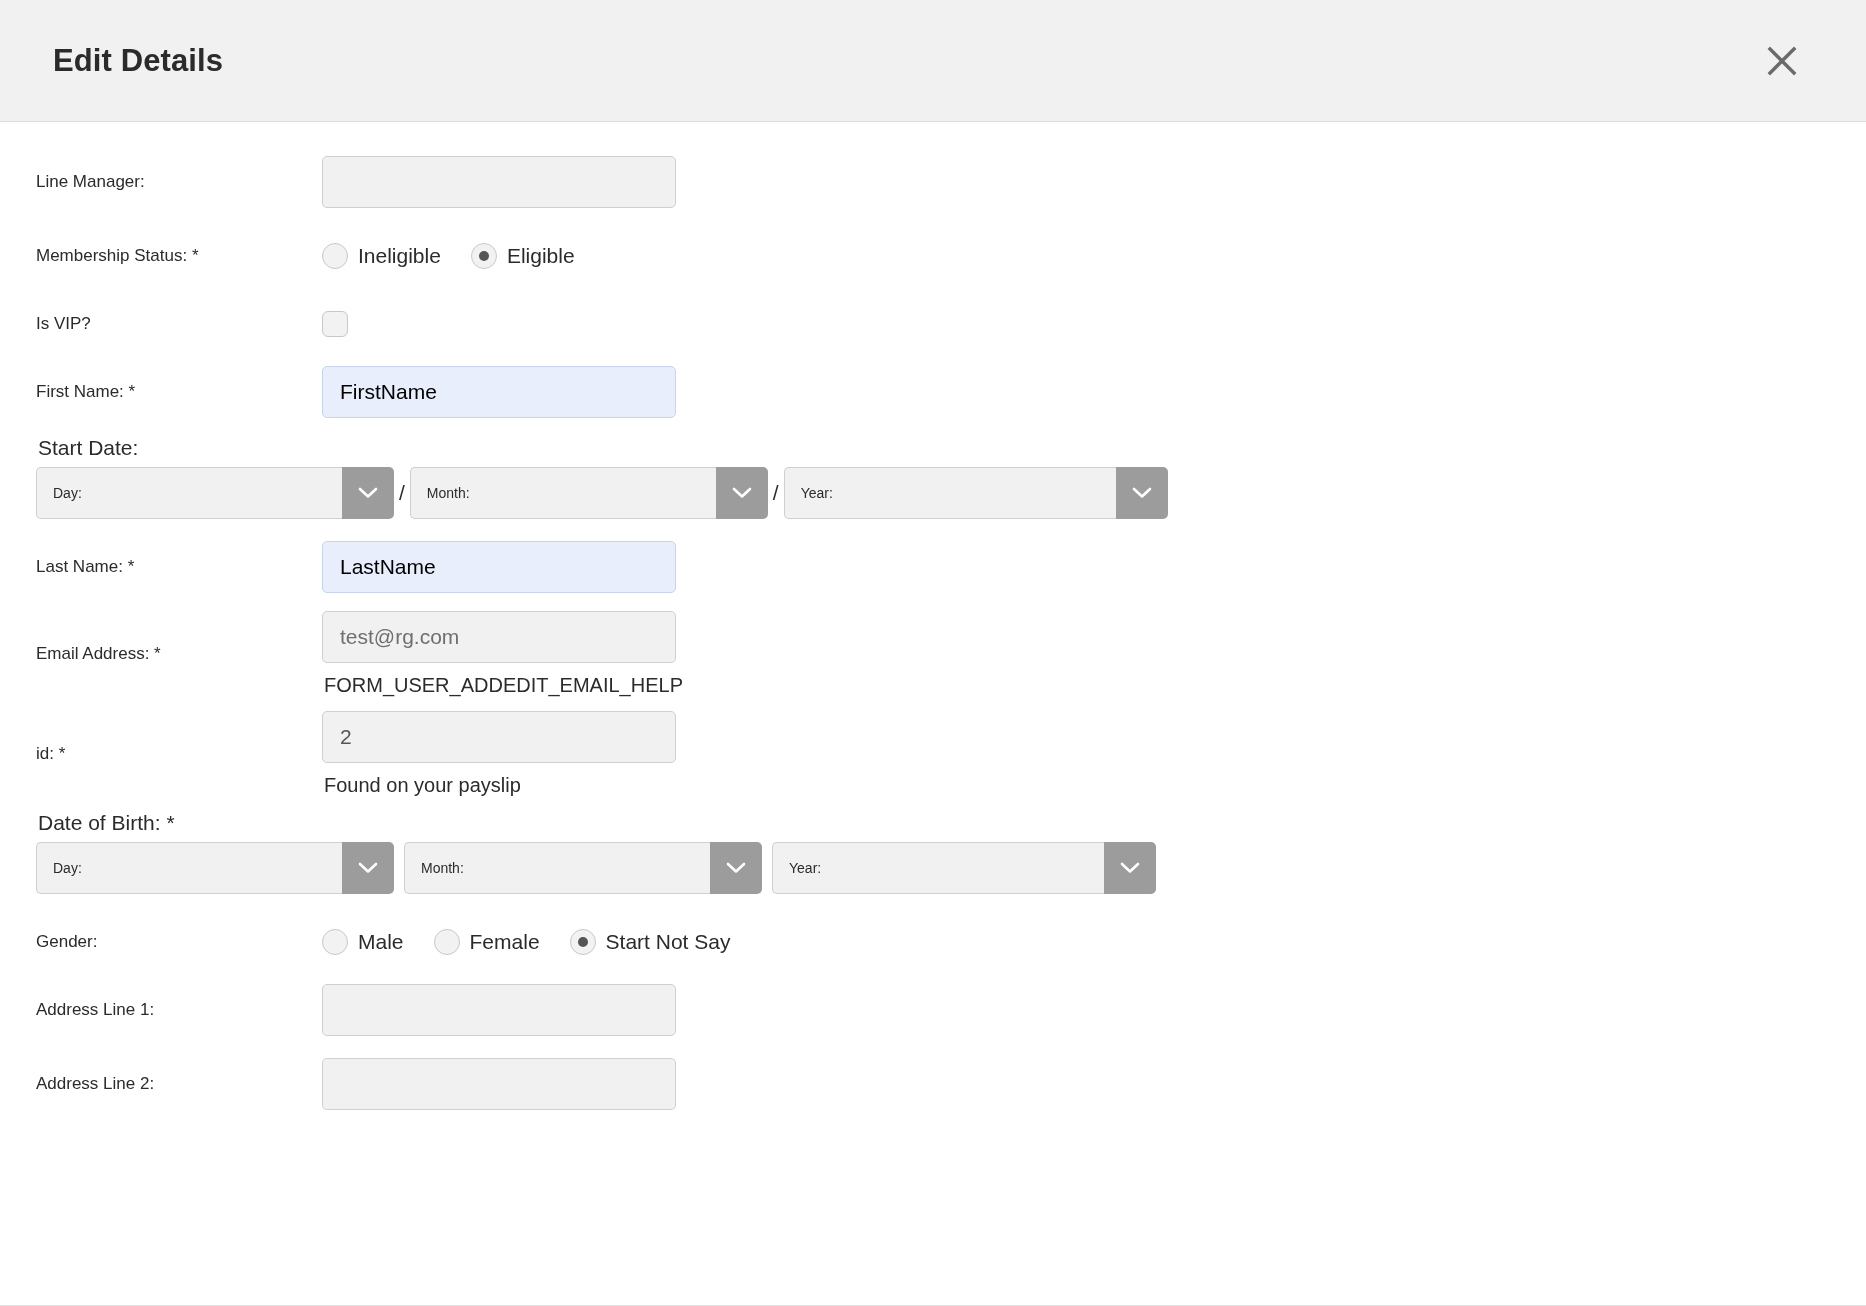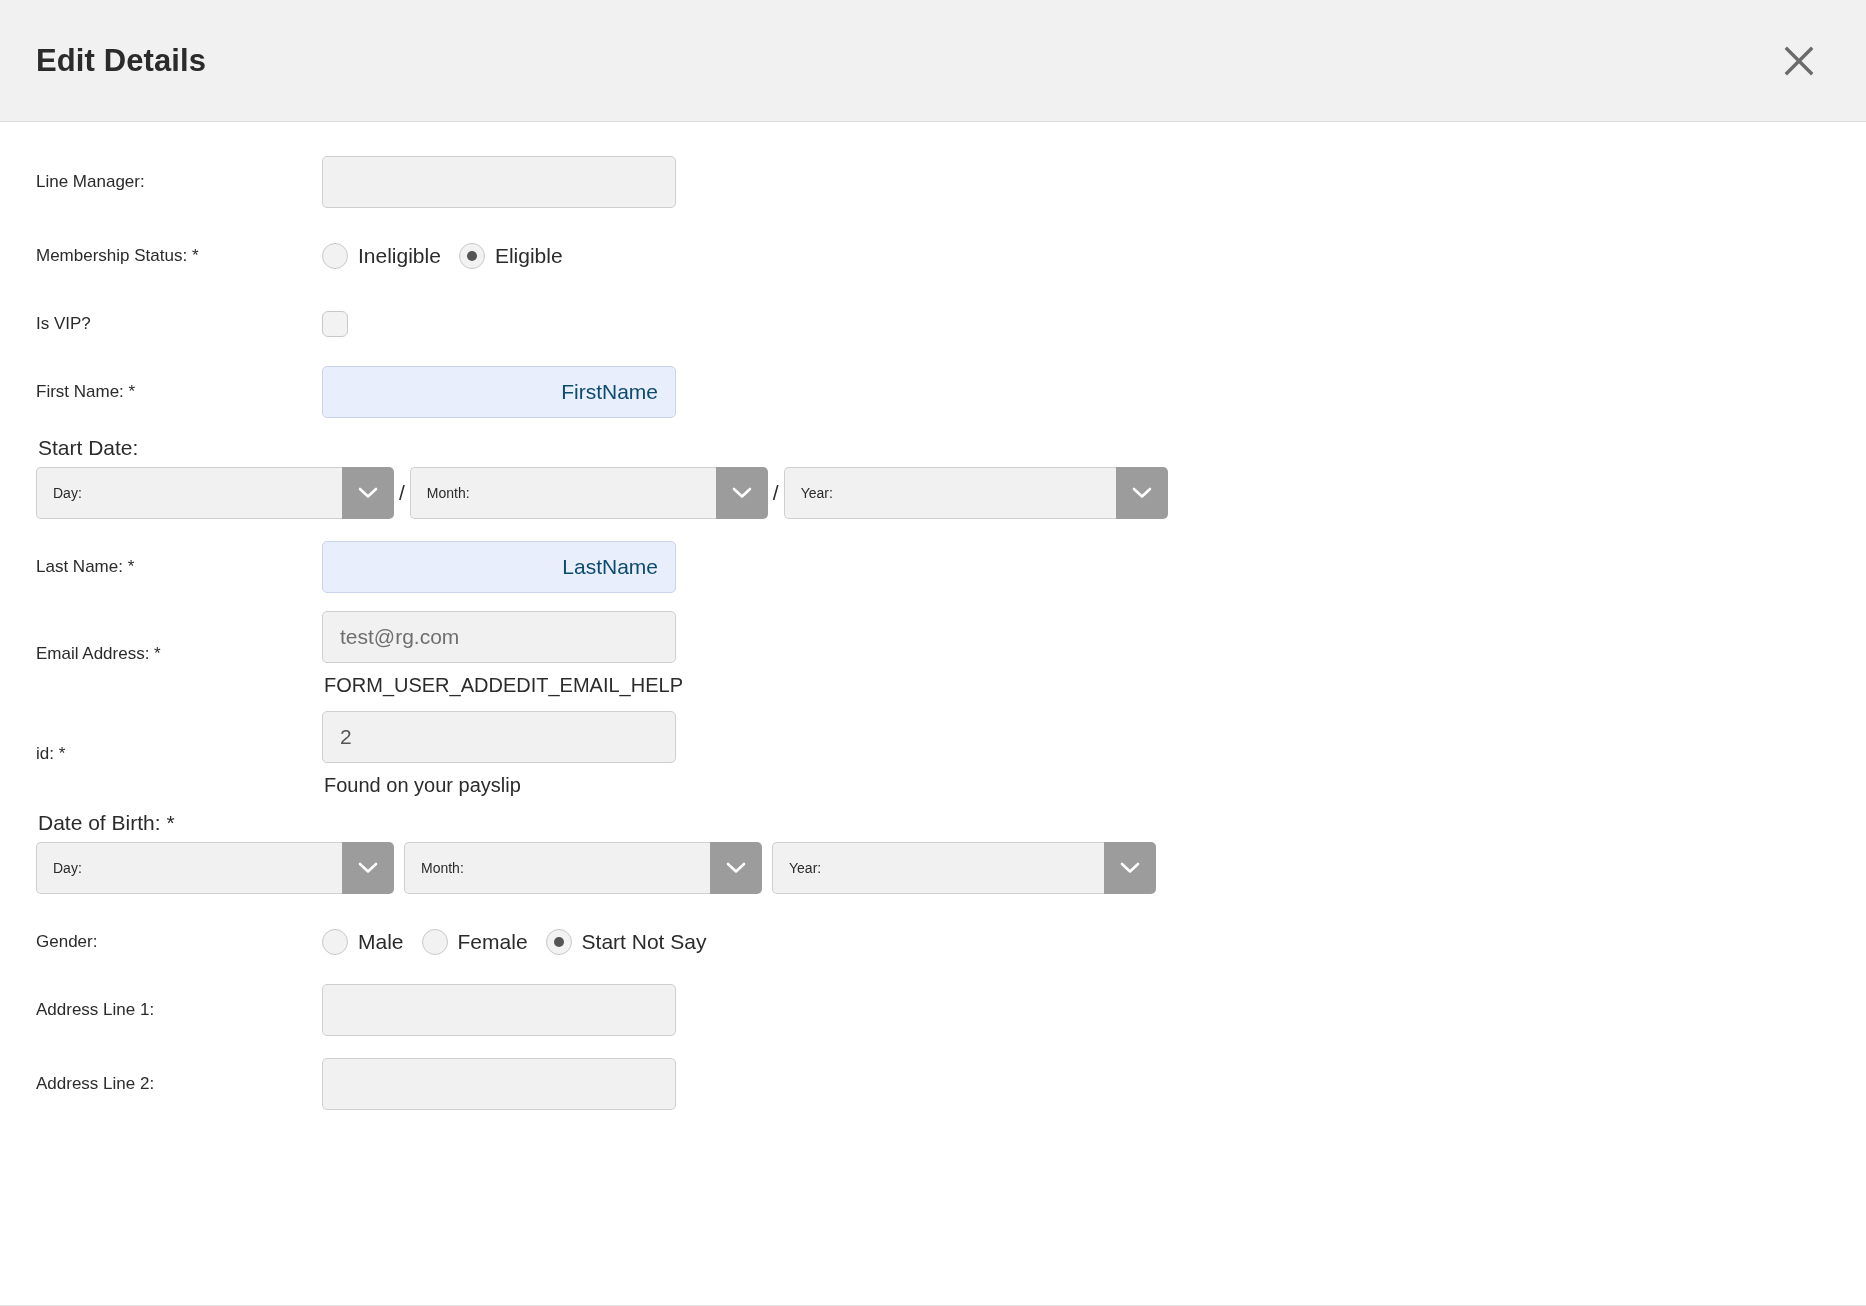--- a/index.html
+++ b/index.html
@@ -25,21 +25,21 @@
 
   
   .modal-header {
     height: 122px;
     min-height: 122px;
     background: #f1f1f1;
     border-bottom: 1px solid #dedede;
     display: flex;
     align-items: center;
     justify-content: space-between;
-    padding: 0 36px;
+    padding: 0 53px;
   }
   .modal-title {
     font-size: 31px;
     font-weight: bold;
     color: #2b2b2b;
     letter-spacing: 0.1px;
   }
   .close-btn {
     width: 54px; height: 54px;
     display: flex; align-items: center; justify-content: center;
@@ -90,37 +90,36 @@
     font-family: "Liberation Sans", sans-serif;
     font-size: 21px;
     color: #2b2b2b;
     padding: 0 17px;
     outline: none;
   }
   .text-input::placeholder { color: #6f6f6f; opacity: 1; }
   .text-input.filled {
     background: #e8eefb;
     border-color: #c9d4ea;
-    color: #0c4a6e;
-    text-align: right;
+    color: #000000;
   }
   .text-input.readonlyish { color: #555555; }
 
   .help-text {
     font-size: 20px;
     color: #2b2b2b;
     margin-top: 11px;
     padding-left: 2px;
   }
 
   
   .choice-group {
     display: flex;
     align-items: center;
-    gap: 4px;
+    gap: 16px;
   }
   .choice {
     display: flex;
     align-items: center;
     gap: 10px;
     margin-right: 14px;
     cursor: pointer;
   }
   .radio {
     width: 26px; height: 26px;

